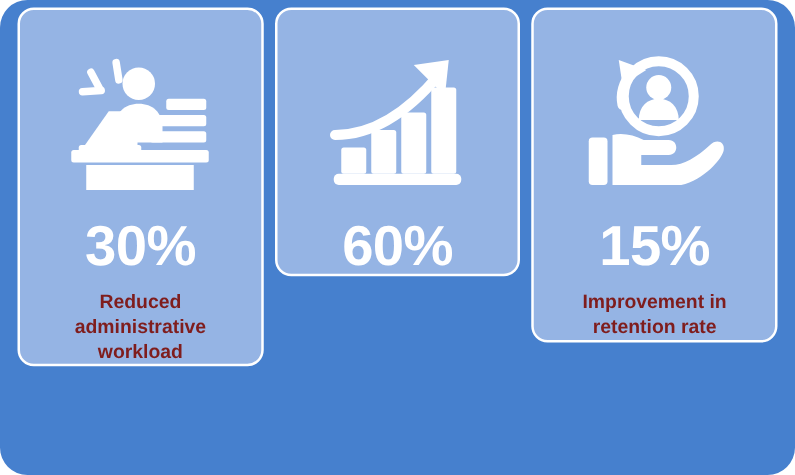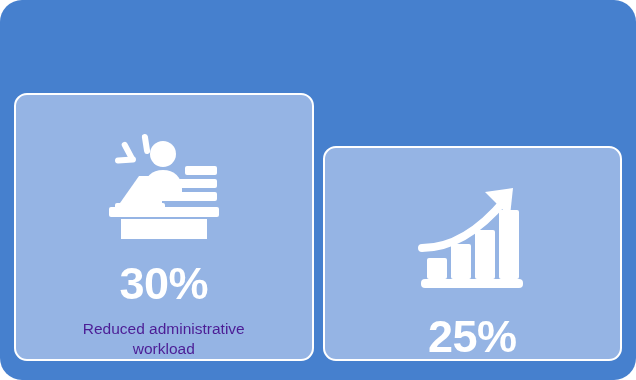--- a/index.html
+++ b/index.html
@@ -17,23 +17,23 @@
 
   #stats-panel {
     position: relative;
     width: 636px;
     height: 380px;
     box-sizing: border-box;
     background: #4680ce;
     border-radius: 22px;
     display: flex;
     flex-direction: row;
-    align-items: flex-end;
+    align-items: flex-start;
     justify-content: space-between;
-    padding: 17px 14px 19px 14px;
+    padding: 6px 14px 19px 14px;
     gap: 9px;
   }
 
   .stat-card {
     position: relative;
     flex: 1 1 0;
     box-sizing: border-box;
     background: #95b4e4;
     border: 2px solid #ffffff;
     border-radius: 13px;
@@ -64,22 +64,22 @@
     font-weight: bold;
     color: #ffffff;
     line-height: 1;
     letter-spacing: -0.5px;
     text-align: center;
   }
 
   .stat-label {
     margin-top: 13px;
     font-size: 15.5px;
-    font-weight: normal;
-    color: #4c1d95;
+    font-weight: bold;
+    color: #7f1d1d;
     line-height: 1.28;
     text-align: center;
     padding: 0 10px;
     max-width: 170px;
   }
 </style>
 </head>
 <body>
 
 <div id="stats-panel">
@@ -122,17 +122,41 @@
         <rect x="14" y="74" width="20" height="21" rx="2"></rect>
         <rect x="38" y="60" width="20" height="35" rx="2"></rect>
         <rect x="62" y="46" width="20" height="49" rx="2"></rect>
         <rect x="86" y="26" width="20" height="69" rx="2"></rect>
 
         <path d="M9,64 C34,64 62,52 92,16" stroke="#ffffff" stroke-width="8" stroke-linecap="round" fill="none"></path>
 
         <path d="M72,8 L100,4 L97,32 L89,25 L81,17 Z"></path>
       </svg>
     </div>
-    <div class="stat-value">25%</div>
+    <div class="stat-value">60%</div>
   </div>
 
+  <div class="stat-card">
+    <div class="card-icon">
+      <svg viewBox="0 0 118 108" xmlns="http://www.w3.org/2000/svg" fill="#ffffff">
+
+        <circle cx="62" cy="33" r="28" fill="none" stroke="#ffffff" stroke-width="8"></circle>
+
+        <path d="M40,15 A28,28 0 0 0 33,40" fill="none" stroke="#ffffff" stroke-width="8" stroke-linecap="round"></path>
+        <path d="M30,4 L52,12 L33,24 Z"></path>
+
+        <circle cx="62" cy="26" r="10"></circle>
+
+        <path d="M46,52 C46,41 53,35 62,35 C71,35 78,41 78,52 Z"></path>
+
+        <rect x="6" y="66" width="15" height="38" rx="3"></rect>
+
+        <path d="M25,64 C33,62 42,64 50,68 L70,68 C74,68 76,71 76,74
+                 C76,77 74,80 70,80 L48,80 L48,88 L72,88
+                 C82,88 92,82 103,72 C108,67 115,69 114,76
+                 C113,83 98,100 80,104 L25,104 Z"></path>
+      </svg>
+    </div>
+    <div class="stat-value">15%</div>
+    <div class="stat-label">Improvement in retention rate</div>
+  </div>
 
 </div>
 
 </body></html>

